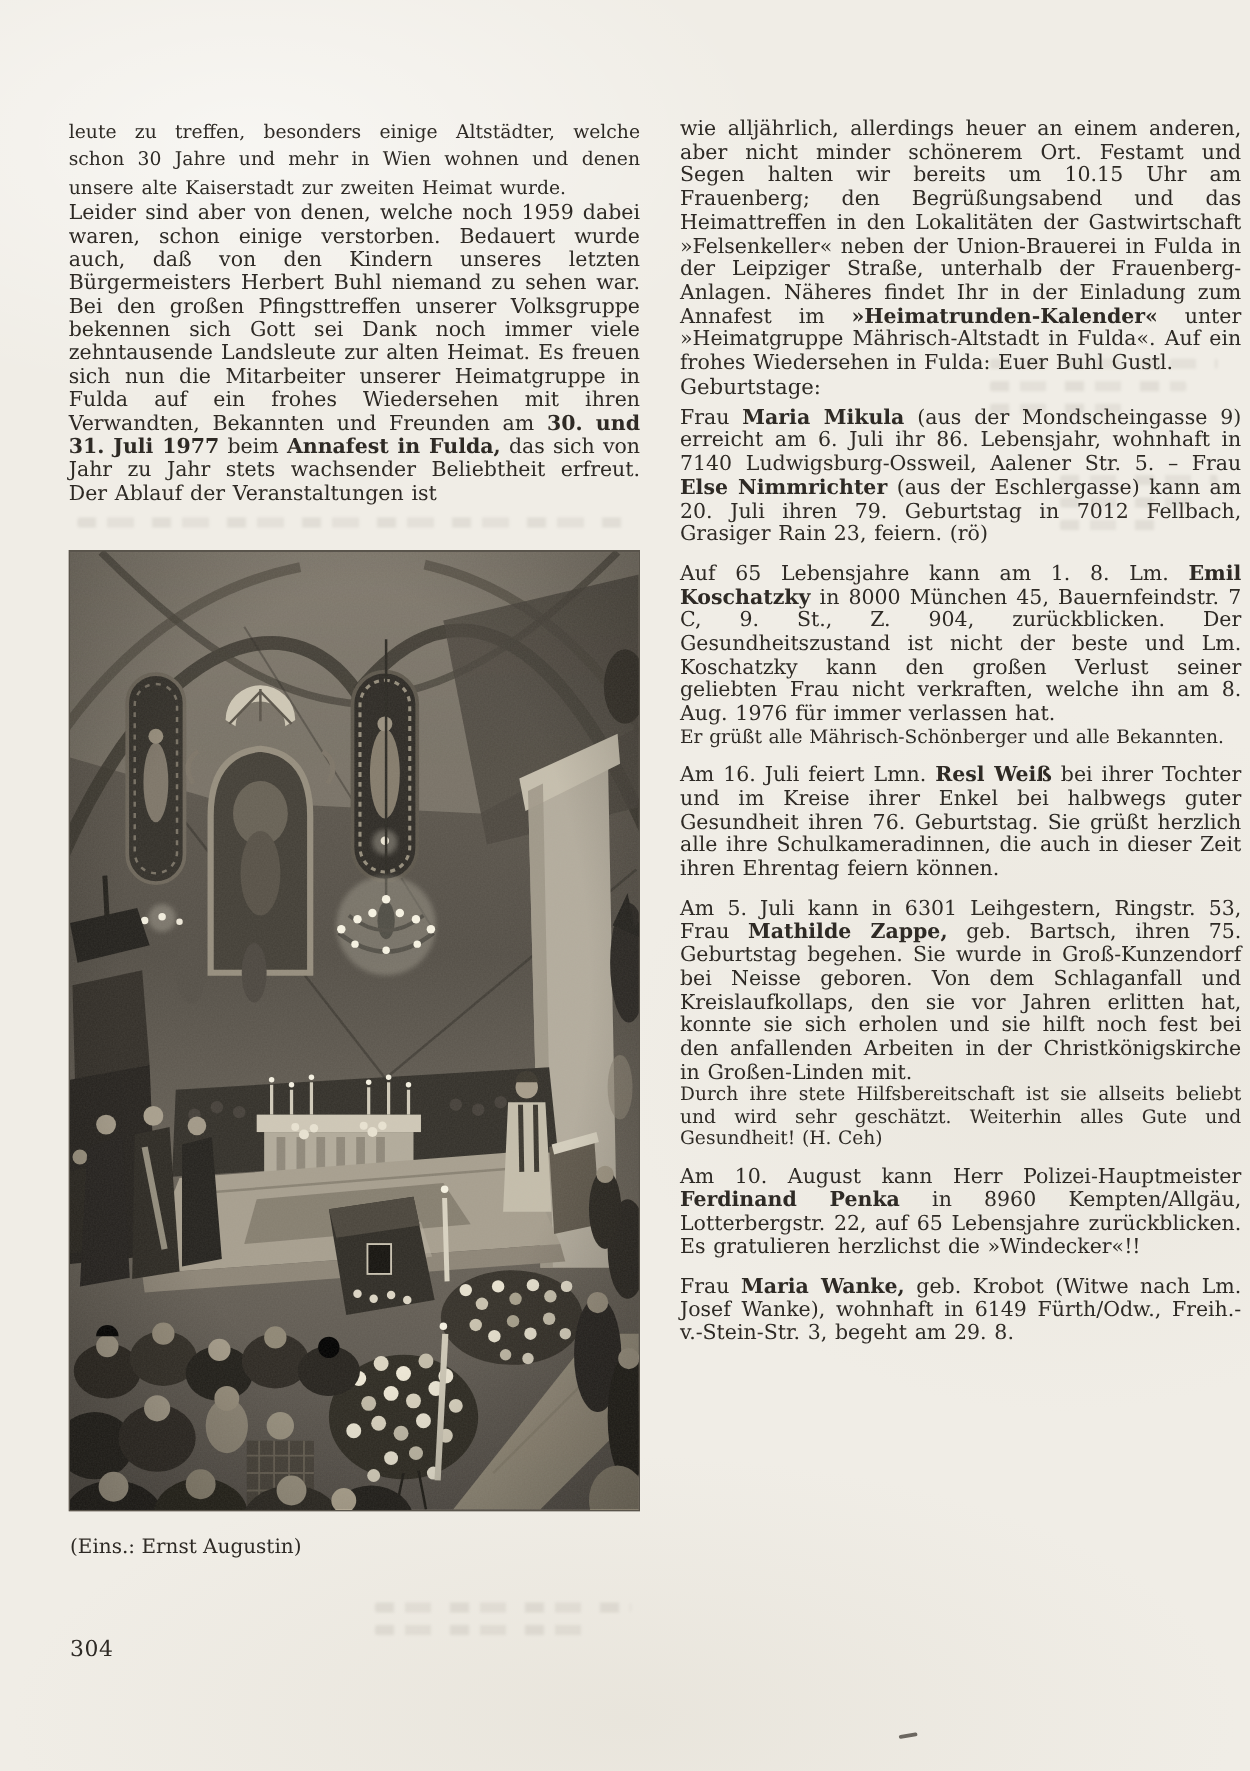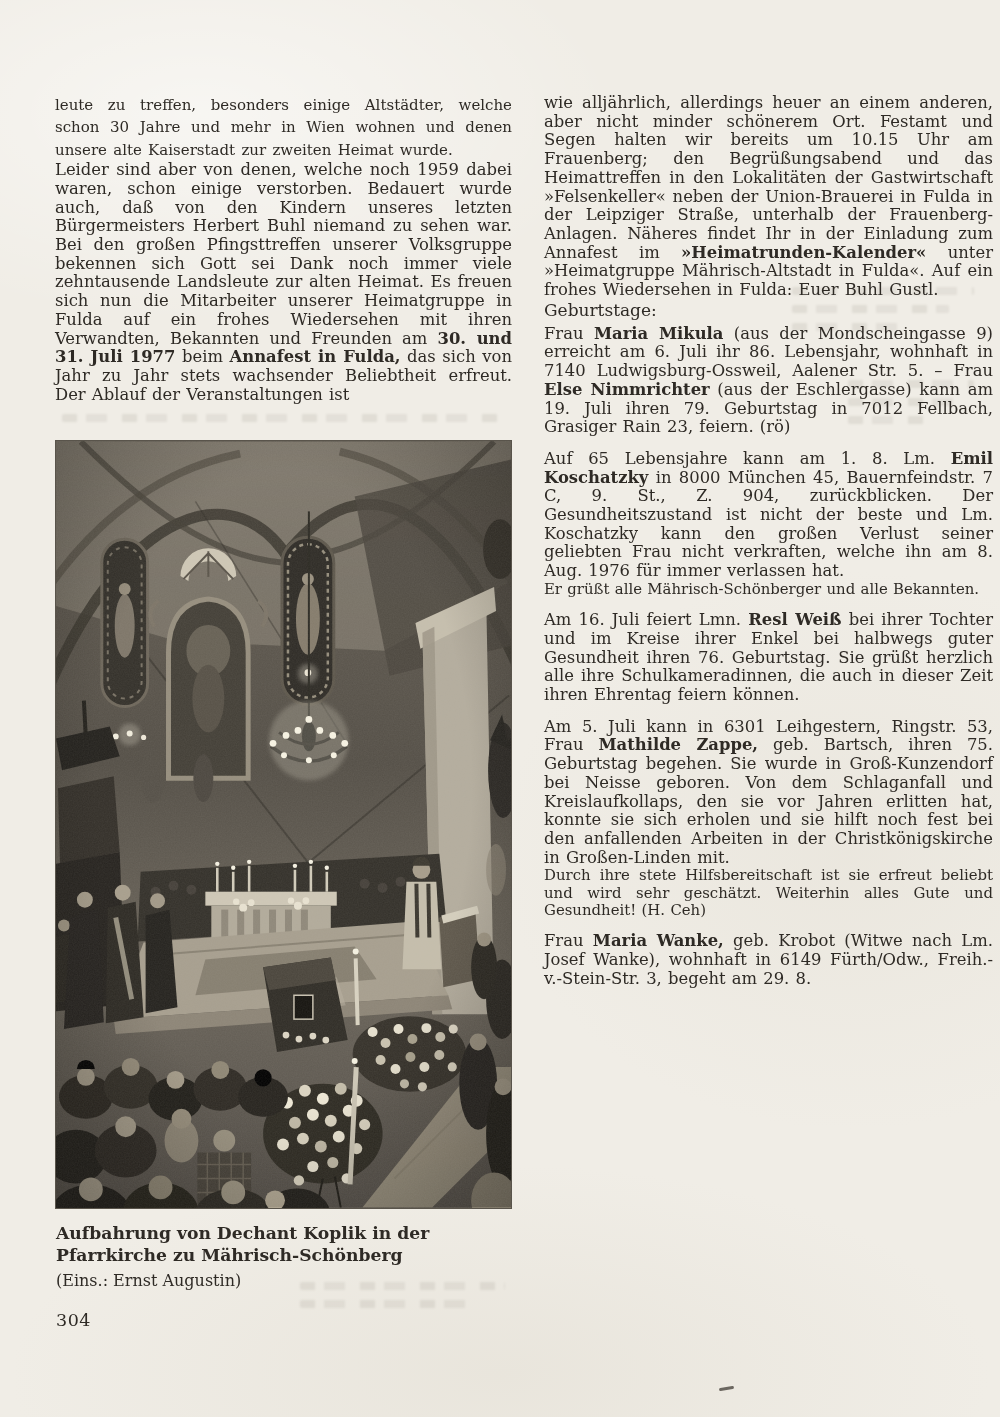--- a/index.html
+++ b/index.html
@@ -66,32 +66,35 @@
 <div class="col left-col">
   <p class="lead">leute zu treffen, besonders einige Altstädter, welche schon 30 Jahre und mehr in Wien wohnen und denen unsere alte Kaiserstadt zur zweiten Heimat wurde.</p>
   <p class="body-t"><span>Leider sind aber von denen, welche noch 1959 dabei waren, schon einige verstorben. Bedauert wurde auch, daß von den Kindern unseres letzten Bürgermeisters Herbert Buhl niemand zu sehen war. Bei den großen Pfingsttreffen unserer Volksgruppe bekennen sich Gott sei Dank noch immer viele zehntausende Landsleute zur alten Heimat. Es freuen sich nun die Mitarbeiter unserer Heimatgruppe in Fulda auf ein frohes Wiedersehen mit ihren Verwandten, Bekannten und Freunden am </span><span class="b">30. und 31. Juli 1977</span><span> beim </span><span class="b">Annafest in Fulda,</span><span> das sich von Jahr zu Jahr stets wachsender Beliebtheit erfreut. Der Ablauf der Veranstaltungen ist</span></p>
 </div>
 
 <div class="col right-col">
   <p class="body-t"><span>wie alljährlich, allerdings heuer an einem anderen, aber nicht minder schönerem Ort. Festamt und Segen halten wir bereits um 10.15 Uhr am Frauenberg; den Begrüßungsabend und das Heimattreffen in den Lokalitäten der Gastwirtschaft »Felsenkeller« neben der Union-Brauerei in Fulda in der Leipziger Straße, unterhalb der Frauenberg-Anlagen. Näheres findet Ihr in der Einladung zum Annafest im </span><span class="b">»Heimatrunden-Kalender«</span><span> unter »Heimatgruppe Mährisch-Altstadt in Fulda«. Auf ein frohes Wiedersehen in Fulda: Euer Buhl Gustl.</span></p>
   <p class="sec-sub">Geburtstage:</p>
 
   <div class="entry first">
-    <p class="body-t"><span>Frau </span><span class="b">Maria Mikula</span><span> (aus der Mondscheingasse 9) erreicht am 6. Juli ihr 86. Lebensjahr, wohnhaft in 7140 Ludwigsburg-Ossweil, Aalener Str. 5. – Frau </span><span class="b">Else Nimmrichter</span><span> (aus der Eschlergasse) kann am 19. Juli ihren 79. Geburtstag in 7012 Fellbach, Grasiger Rain 23, feiern. (rö)</span></p>
+    <p class="body-t"><span>Frau </span><span class="b">Maria Mikula</span><span> (aus der Mondscheingasse 9) erreicht am 6. Juli ihr 86. Lebensjahr, wohnhaft in 7140 Ludwigsburg-Ossweil, Aalener Str. 5. – Frau </span><span class="b">Else Nimmrichter</span><span> (aus der Eschlergasse) kann am 20. Juli ihren 79. Geburtstag in 7012 Fellbach, Grasiger Rain 23, feiern. (rö)</span></p>
   </div>
   <div class="entry">
     <p class="body-t"><span>Auf 65 Lebensjahre kann am 1. 8. Lm. </span><span class="b">Emil Koschatzky</span><span> in 8000 München 45, Bauernfeindstr. 7 C, 9. St., Z. 904, zurückblicken. Der Gesundheitszustand ist nicht der beste und Lm. Koschatzky kann den großen Verlust seiner geliebten Frau nicht verkraften, welche ihn am 8. Aug. 1976 für immer verlassen hat.</span></p>
     <p class="note-t">Er grüßt alle Mährisch-Schönberger und alle Bekannten.</p>
   </div>
   <div class="entry">
     <p class="body-t"><span>Am 16. Juli feiert Lmn. </span><span class="b">Resl Weiß</span><span> bei ihrer Tochter und im Kreise ihrer Enkel bei halbwegs guter Gesundheit ihren 76. Geburtstag. Sie grüßt herzlich alle ihre Schulkameradinnen, die auch in dieser Zeit ihren Ehrentag feiern können.</span></p>
   </div>
   <div class="entry">
     <p class="body-t"><span>Am 5. Juli kann in 6301 Leihgestern, Ringstr. 53, Frau </span><span class="b">Mathilde Zappe,</span><span> geb. Bartsch, ihren 75. Geburtstag begehen. Sie wurde in Groß-Kunzendorf bei Neisse geboren. Von dem Schlaganfall und Kreislaufkollaps, den sie vor Jahren erlitten hat, konnte sie sich erholen und sie hilft noch fest bei den anfallenden Arbeiten in der Christkönigskirche in Großen-Linden mit.</span></p>
-    <p class="note-t">Durch ihre stete Hilfsbereitschaft ist sie erfreut beliebt und wird sehr geschätzt. Weiterhin alles Gute und Gesundheit! (H. Ceh)</p>
+    <p class="note-t">Durch ihre stete Hilfsbereitschaft ist sie allseits beliebt und wird sehr geschätzt. Weiterhin alles Gute und Gesundheit! (H. Ceh)</p>
+  </div>
+  <div class="entry">
+    <p class="body-t"><span>Am 10. August kann Herr Polizei-Hauptmeister </span><span class="b">Ferdinand Penka</span><span> in 8960 Kempten/Allgäu, Lotterbergstr. 22, auf 65 Lebensjahre zurückblicken. Es gratulieren herzlichst die »Windecker«!!</span></p>
   </div>
   <div class="entry">
     <p class="body-t"><span>Frau </span><span class="b">Maria Wanke,</span><span> geb. Krobot (Witwe nach Lm. Josef Wanke), wohnhaft in 6149 Fürth/Odw., Freih.-v.-Stein-Str. 3, begeht am 29. 8.</span></p>
   </div>
 </div>
 
 <div class="photo-frame">
 <svg width="455" height="767" viewBox="0 0 457 769" xmlns="http://www.w3.org/2000/svg">
   <defs>
     <linearGradient id="pbg" x1="0" y1="0" x2="0" y2="1">
@@ -397,19 +400,18 @@
     <ellipse cx="242" cy="778" rx="34" ry="28" fill="#201e1a"></ellipse>
         <circle cx="220" cy="762" r="10" fill="#b5ab96"></circle>
   </g>
 
   <rect width="457" height="769" fill="url(#vig)"></rect>
   <rect width="457" height="769" filter="url(#grain)" opacity="0.22"></rect>
 </svg>
 </div>
 
 <div class="caption">
-  <p class="cap-title">Aufbahrung von Dechant Koplik in der Pfarrkirche zu Mährisch-Schönberg</p>
   <p class="cap-credit">(Eins.: Ernst Augustin)</p>
 </div>
 
 <div class="pagenum">304</div>
 
 <div class="pen-mark"></div>
 
 </body></html>

